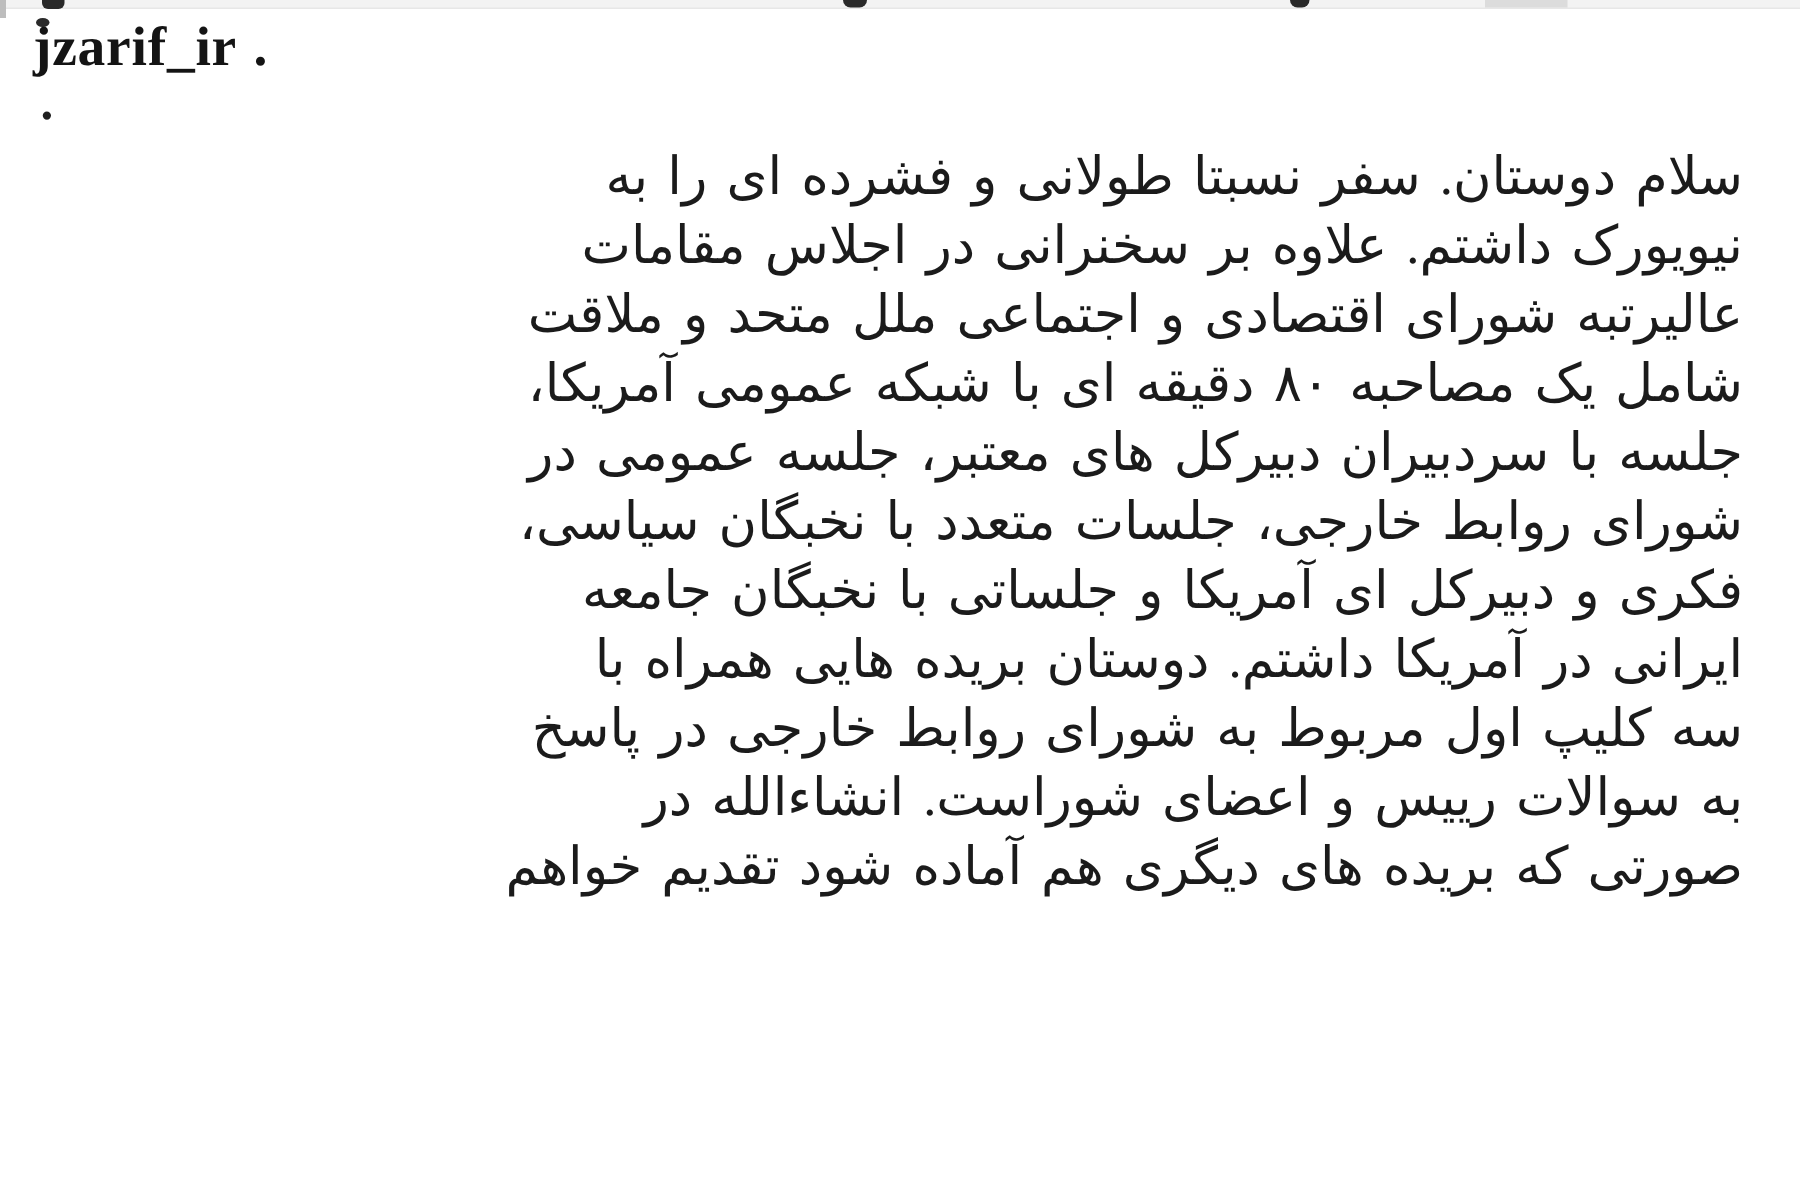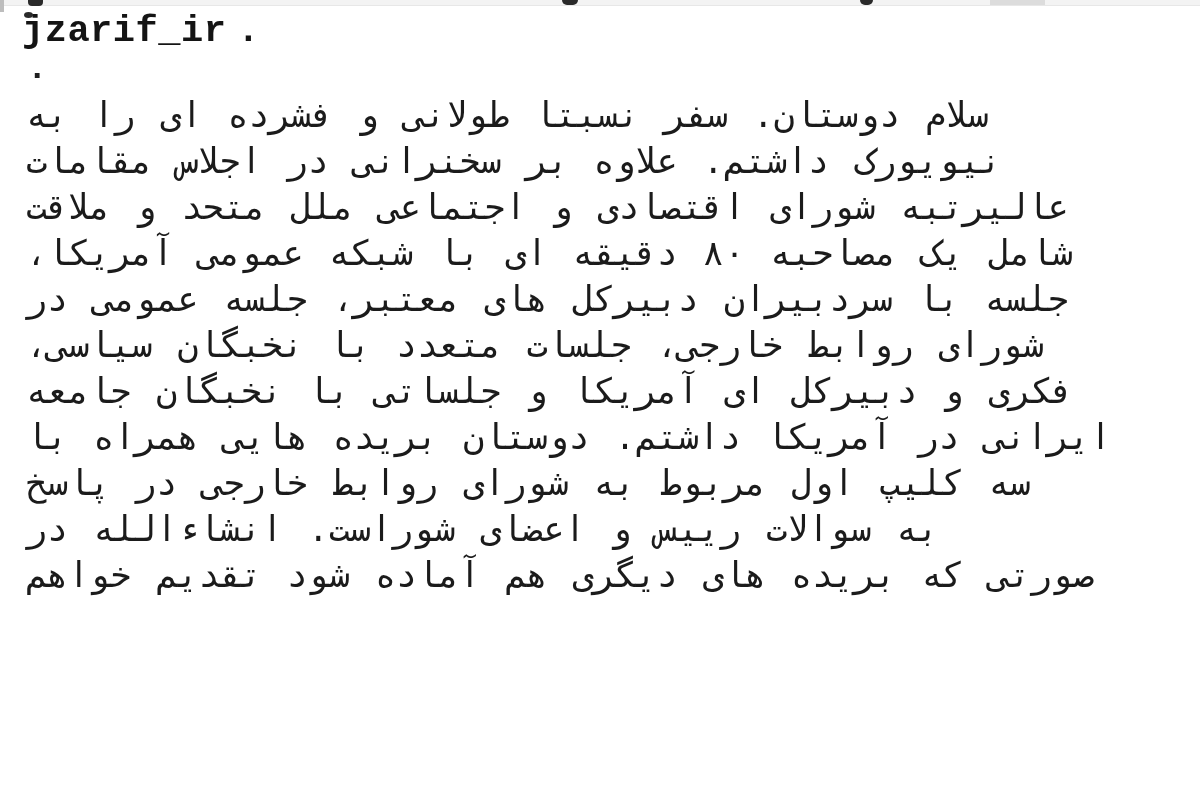--- a/index.html
+++ b/index.html
@@ -2,21 +2,21 @@
 <html><head>
 <meta charset="utf-8">
 <style>
   html, body { margin: 0; padding: 0; }
   .page {
     position: relative;
     width: 1200px;
     height: 800px;
     background: #ffffff;
     overflow: hidden;
-    font-family: Liberation Mono, monospace;
+    font-family: Liberation Serif, serif;
   }
   
   .top-band {
     position: absolute; left: 0; top: 0; width: 1200px; height: 5px;
     background: #f3f3f3; border-bottom: 1px solid #e7e7e7;
   }
   .frag { position: absolute; background: #2a2a2a; }
   .frag-left-edge { left: 0; top: 0; width: 4px; height: 12px; background: #bdbdbd; }
   .frag-a-bar { left: 28px; top: 0; width: 15px; height: 6px; border-radius: 0 0 4px 4px; }
   .frag-a-dot { left: 24px; top: 12px; width: 9px; height: 6px; border-radius: 50%; }
@@ -31,21 +31,21 @@
   }
   .header .header-dot { margin-left: 11px; }
 
   .leading-dot {
     position: absolute; left: 27px; top: 50px;
     font-weight: 700; font-size: 34px; color: #1f1f1f;
   }
 
   .caption {
     position: absolute; top: 95px; right: 38px; left: 26px;
-    direction: rtl; text-align: left;
+    direction: rtl; text-align: right;
     font-size: 35px; line-height: 46px;
     color: #1b1b1b;
     word-spacing: 4px;
   }
   .caption .line { height: 46px; white-space: nowrap; }
 </style>
 </head>
 <body>
 
 <div class="page">

